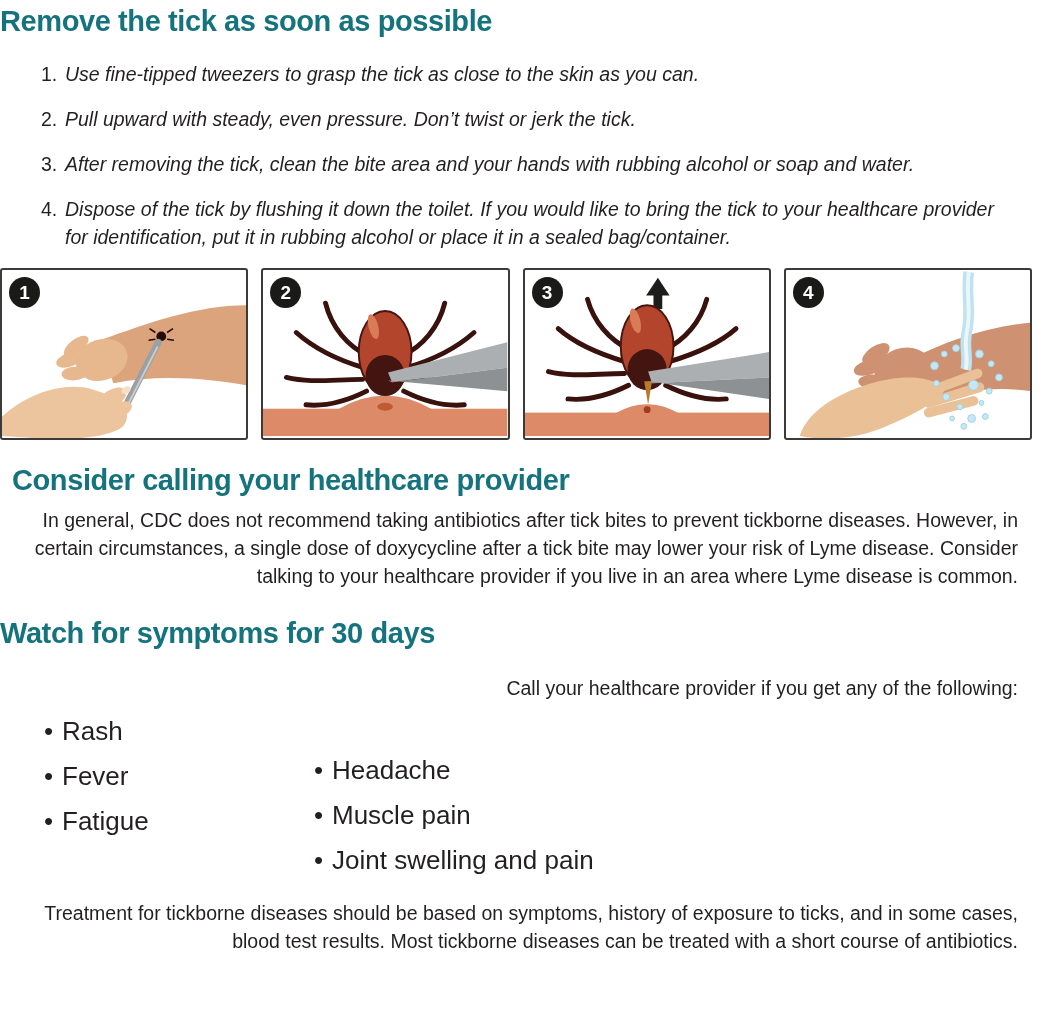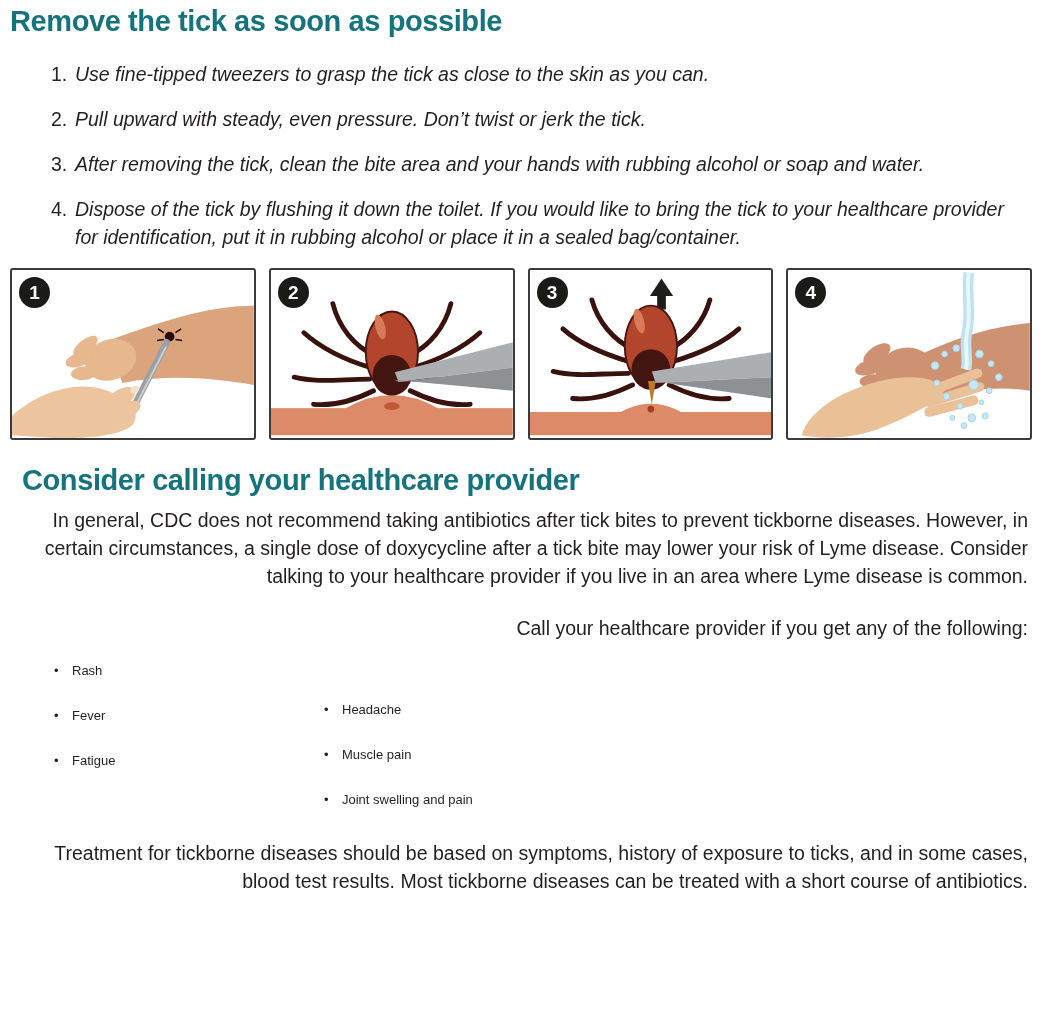--- a/index.html
+++ b/index.html
@@ -2,21 +2,21 @@
 <html><head>
 <meta charset="utf-8">
 <style>
   * { box-sizing: border-box; }
   html, body { margin: 0; padding: 0; background: #ffffff; }
   body {
     width: 1048px;
     font-family: "Liberation Sans", sans-serif;
     color: #231F20;
   }
-  .page { padding: 5px 16px 20px 10px; }
+  .page { padding: 5px 16px 20px 0; }
 
   .section-title {
     color: #15737E;
     font-size: 29px;
     font-weight: bold;
     letter-spacing: -0.4px;
     line-height: 1.15;
     margin: 0;
   }
 
@@ -59,21 +59,21 @@
     margin: 8px 0 0 0;
     max-width: 1018px;
     text-align: right;
   }
   .intro-par { margin-top: 24px; }
 
   
   .symptoms { display: flex; margin: 15px 0 0 44px; }
   .sym-col { width: 270px; }
   .sym-col.second { width: auto; margin-top: 39px; }
-  .sym-item { display: flex; font-size: 13px; line-height: 28px; margin-bottom: 17px; }
+  .sym-item { display: flex; font-size: 26px; line-height: 28px; margin-bottom: 17px; }
   .dot { flex: 0 0 18px; }
   .dot::before { content: "\2022"; }
 
   .footer-par { }
 </style>
 </head>
 <body>
 
 <div class="page">
 
@@ -217,20 +217,21 @@
         </g>
       </svg>
       <div class="badge">4</div>
     </div>
 
   </div>
 
   <h1 class="section-title h-gap1">Consider calling your healthcare provider</h1>
   <p class="body-par">In general, CDC does not recommend taking antibiotics after tick bites to prevent tickborne diseases. However, in certain circumstances, a single dose of doxycycline after a tick bite may lower your risk of Lyme disease.  Consider talking to your healthcare provider if you live in an area where Lyme disease is common.</p>
 
+  <h1 class="section-title h-gap2">Watch for symptoms for 30 days</h1>
   <p class="body-par intro-par">Call your healthcare provider if you get any of the following:</p>
 
   <div class="symptoms">
     <div class="sym-col">
       <div class="sym-item">
         <span class="dot"></span>
         <span>Rash</span>
       </div>
       <div class="sym-item">
         <span class="dot"></span>

